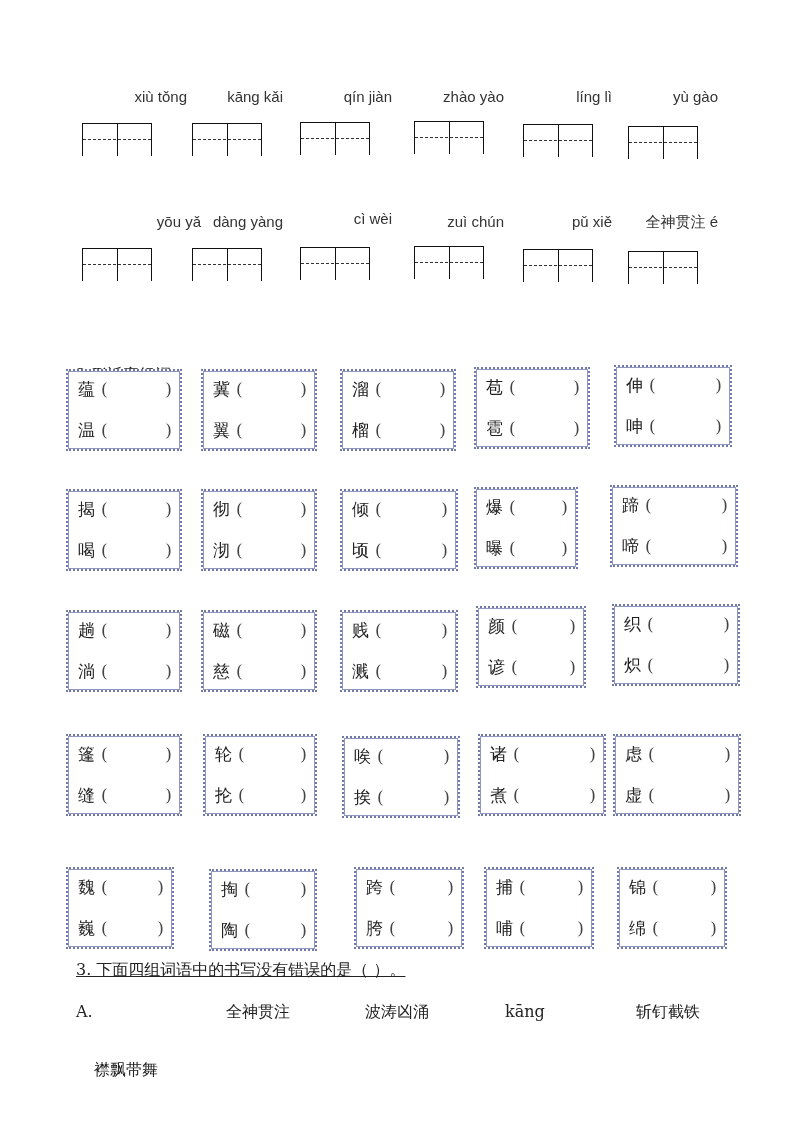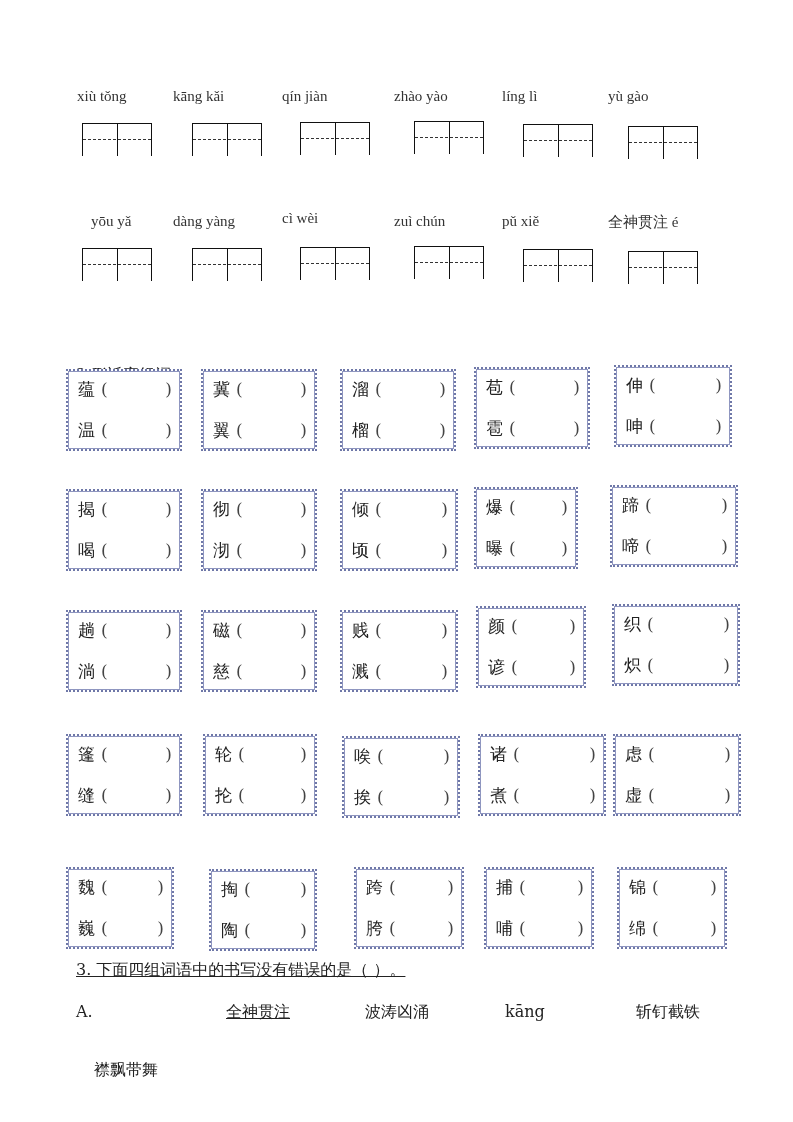--- a/index.html
+++ b/index.html
@@ -1,19 +1,19 @@
 <!DOCTYPE html>
 <html><head>
 <meta charset="utf-8">
 <style>
   html, body { margin: 0; padding: 0; background: #ffffff; }
   body { width: 793px; height: 1122px; position: relative; overflow: hidden;
          font-family: "DejaVu Serif", "Liberation Serif", serif; color: #222; }
   .abs { position: absolute; }
-  .pinyin { font-family: Liberation Serif, serif; font-size: 15px; color: #333; white-space: nowrap; text-align: left; width: 110px; }
+  .pinyin { font-family: Liberation Sans, sans-serif; font-size: 15px; color: #333; white-space: nowrap; text-align: right; width: 110px; }
   .tian { width: 70px; height: 33px; border-top: 1.5px solid #111; border-left: 1.5px solid #111; border-right: 1.5px solid #111; box-sizing: border-box; }
   .tian .mid { position: absolute; left: 50%; top: 0; bottom: 0; border-left: 1.5px solid #111; }
   .tian .dash { position: absolute; left: 0; right: 0; top: 48%; border-top: 1px dashed #333; }
   .section-title { font-size: 16px; color: #222; font-family: "DejaVu Serif", serif; }
   .card { width: 116px; height: 82px; box-sizing: border-box;
           border: 2px dotted #6f78a8; outline: 1px solid #8f96c0; outline-offset: -3px;
           background: #fff; }
   .card .row { position: absolute; left: 10px; right: 8px; height: 24px; font-size: 17px; display: flex; align-items: center; }
   .card .row .ch { width: 22px; }
   .card .row .po { margin-left: 1px; color: #444; }
@@ -394,17 +394,17 @@
         <span class="po">(</span>
         <span class="pc">)</span>
       </div>
     </div>
   </div>
 
 <div class="abs q3" style="left:76px;top:960px;text-decoration:underline;">3.  下面四组词语中的书写没有错误的是（      ）。</div>
 <div>
   <span class="abs opt" style="left:76px;top:1002px;">A.</span>
   <span class="abs opt" style="left:94px;top:1060px;">襟飘带舞</span>
-  <span class="abs opt" style="left:226px;top:1002px;text-decoration:underline;">全神贯注</span>
+  <span class="abs opt" style="left:226px;top:1002px;">全神贯注</span>
   <span class="abs opt" style="left:365px;top:1002px;">波涛凶涌</span>
   <span class="abs opt" style="left:505px;top:1002px;">kāng</span>
   <span class="abs opt" style="left:636px;top:1002px;">斩钉截铁</span>
 </div>
 
 </body></html>

